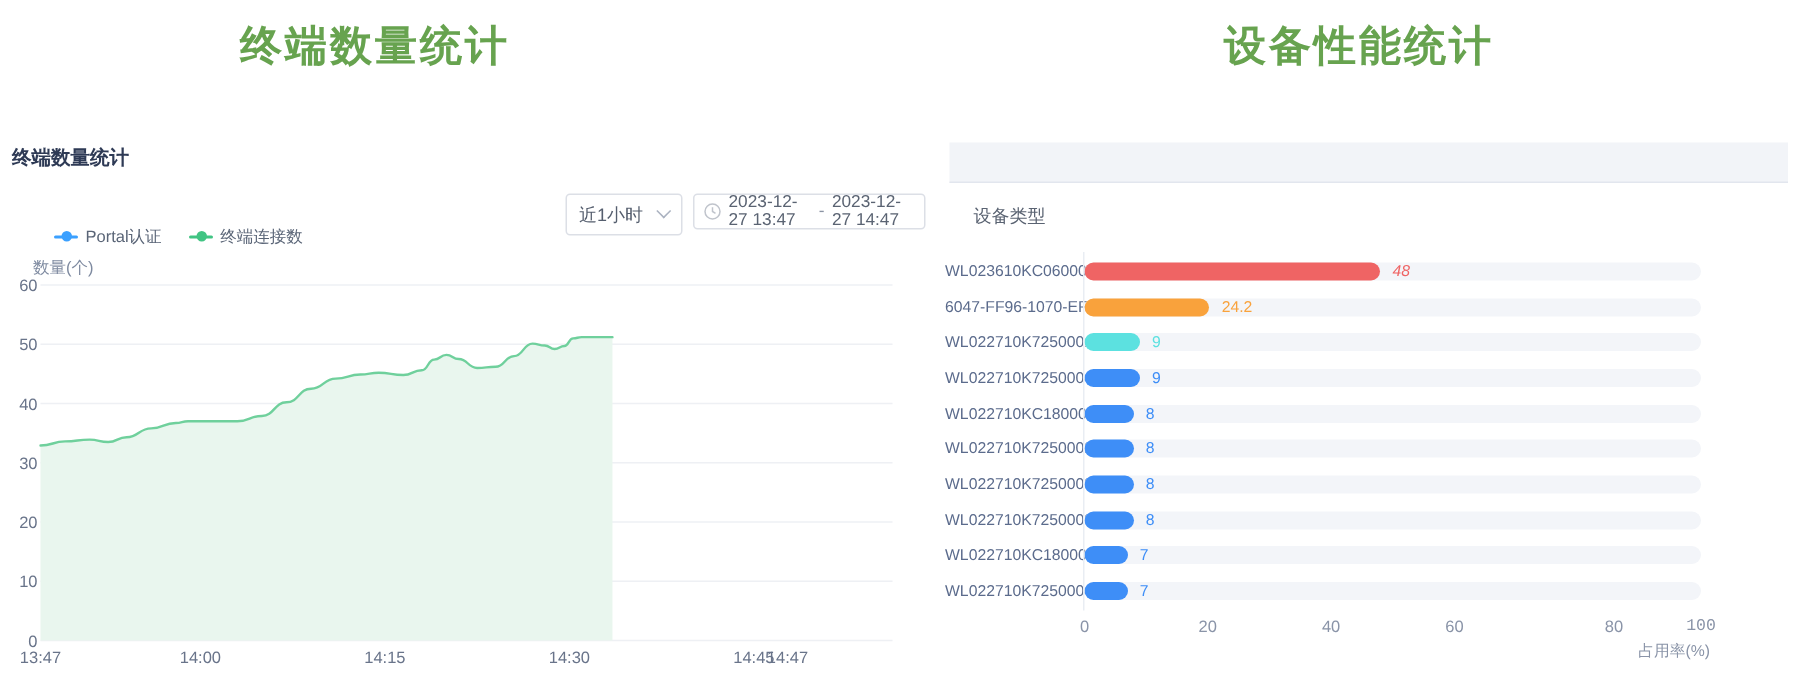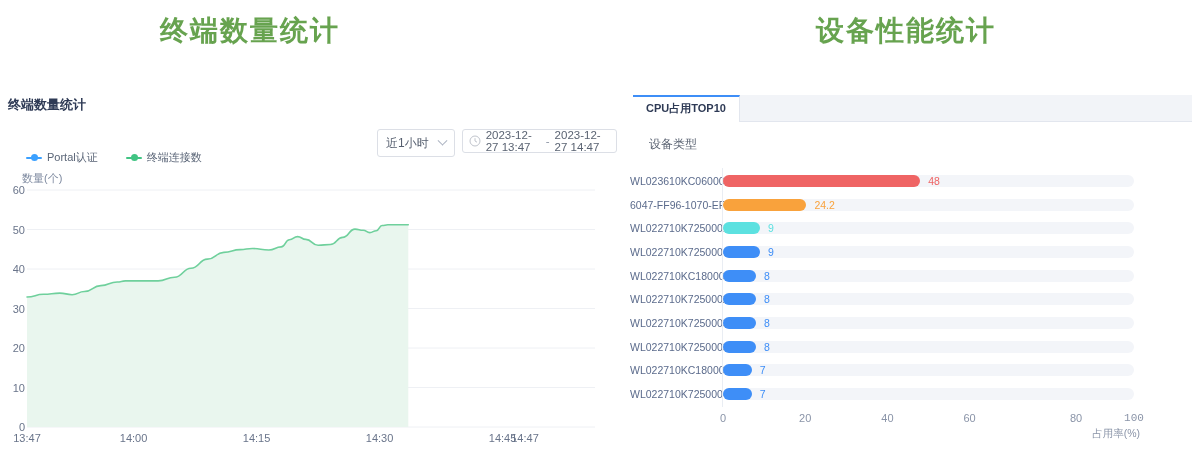--- a/index.html
+++ b/index.html
@@ -20,21 +20,21 @@
   .sel { height:28px; border:1px solid #dcdfe6; border-radius:3px; background:#fff;
          display:flex; align-items:center; padding:0 8px; font-size:12px; color:#555e6e; cursor:pointer; }
   .sel .txt { margin-right:10px; }
   .chev { width:7px; height:7px; border-right:1px solid #aab2c0; border-bottom:1px solid #aab2c0;
           transform:rotate(45deg) translate(-2px,-2px); display:inline-block; }
   .daterange { height:24px; width:155px; border:1px solid #dcdfe6; border-radius:3px; background:#fff;
                display:flex; align-items:center; padding:0 6px; font-size:11.5px; color:#5a6372; cursor:pointer; }
   .daterange .sep { margin:0 5px; color:#8a93a3; }
   .daterange svg { margin-right:5px; flex:none; }
 
-  .legend { position:absolute; left:26px; top:150px; display:flex; gap:28px; align-items:flex-start; }
+  .legend { position:absolute; left:36px; top:150px; display:flex; gap:18px; align-items:flex-start; }
   .legend-item { display:flex; align-items:center; gap:5px; font-size:11px; color:#5a6577; cursor:pointer; }
   .lg-marker { position:relative; width:16px; height:2px; border-radius:1px; }
   .lg-marker i { position:absolute; left:5px; top:-2.5px; width:7px; height:7px; border-radius:50%; display:block; }
 
   .y-name { position:absolute; left:22px; top:171px; font-size:11px; color:#7e8aa0; }
   #line-chart-svg { position:absolute; left:0; top:180px; }
   #line-chart-svg text { font-family:"Liberation Sans","DejaVu Sans",sans-serif; font-size:11px; fill:#69748a; }
 
   
   .tabs { position:absolute; left:633px; top:95px; width:559px; height:27px; display:flex;
@@ -123,31 +123,30 @@
       <text x="379.59999999999997" y="262" text-anchor="middle">14:30</text>
       <text x="502.59999999999997" y="262" text-anchor="middle">14:45</text>
       <text x="525" y="262" text-anchor="middle">14:47</text>
       <path d="M27 117.04499999999999 C35.2 117.04499999999999 35.2 114.28 43.4 114.28 C51.599999999999994 114.28 51.599999999999994 113.095 59.8 113.095 C65.94999999999999 113.095 65.94999999999999 114.67499999999998 72.1 114.67499999999998 C78.25 114.67499999999998 78.25 111.51500000000001 84.39999999999999 111.51500000000001 C92.6 111.51500000000001 92.6 105.59 100.8 105.59 C109 105.59 109 102.03499999999997 117.19999999999999 102.03499999999997 C121.29999999999998 102.03499999999997 121.29999999999998 100.85 125.39999999999999 100.85 C141.79999999999998 100.85 141.79999999999998 100.85 158.2 100.85 C166.39999999999998 100.85 166.39999999999998 97.29499999999999 174.6 97.29499999999999 C182.8 97.29499999999999 182.8 88.20999999999998 191 88.20999999999998 C199.2 88.20999999999998 199.2 79.125 207.39999999999998 79.125 C215.59999999999997 79.125 215.59999999999997 72.40999999999997 223.79999999999998 72.40999999999997 C232 72.40999999999997 232 69.64500000000001 240.2 69.64500000000001 C246.34999999999997 69.64500000000001 246.34999999999997 68.45999999999998 252.49999999999997 68.45999999999998 C260.7 68.45999999999998 260.7 70.03999999999999 268.9 70.03999999999999 C275.04999999999995 70.03999999999999 275.04999999999995 66.88 281.2 66.88 C285.29999999999995 66.88 285.29999999999995 59.77000000000001 289.4 59.77000000000001 C293.5 59.77000000000001 293.5 56.609999999999985 297.59999999999997 56.609999999999985 C301.69999999999993 56.609999999999985 301.69999999999993 59.375 305.79999999999995 59.375 C311.94999999999993 59.375 311.94999999999993 65.29999999999998 318.09999999999997 65.29999999999998 C324.25 65.29999999999998 324.25 64.50999999999999 330.4 64.50999999999999 C336.54999999999995 64.50999999999999 336.54999999999995 57.39999999999998 342.7 57.39999999999998 C348.85 57.39999999999998 348.85 49.10499999999999 355 49.10499999999999 C359.1 49.10499999999999 359.1 50.28999999999999 363.2 50.28999999999999 C366.47999999999996 50.28999999999999 366.47999999999996 52.65999999999997 369.75999999999993 52.65999999999997 C373.03999999999996 52.65999999999997 373.03999999999996 50.684999999999974 376.32 50.684999999999974 C379.18999999999994 50.684999999999974 379.18999999999994 45.54999999999998 382.05999999999995 45.54999999999998 C384.92999999999995 45.54999999999998 384.92999999999995 44.75999999999999 387.79999999999995 44.75999999999999 C398.04999999999995 44.75999999999999 398.04999999999995 44.75999999999999 408.29999999999995 44.75999999999999 L408.29999999999995 247 L27 247 Z" fill="#e9f6ee" stroke="none"></path>
       <path d="M27 117.04499999999999 C35.2 117.04499999999999 35.2 114.28 43.4 114.28 C51.599999999999994 114.28 51.599999999999994 113.095 59.8 113.095 C65.94999999999999 113.095 65.94999999999999 114.67499999999998 72.1 114.67499999999998 C78.25 114.67499999999998 78.25 111.51500000000001 84.39999999999999 111.51500000000001 C92.6 111.51500000000001 92.6 105.59 100.8 105.59 C109 105.59 109 102.03499999999997 117.19999999999999 102.03499999999997 C121.29999999999998 102.03499999999997 121.29999999999998 100.85 125.39999999999999 100.85 C141.79999999999998 100.85 141.79999999999998 100.85 158.2 100.85 C166.39999999999998 100.85 166.39999999999998 97.29499999999999 174.6 97.29499999999999 C182.8 97.29499999999999 182.8 88.20999999999998 191 88.20999999999998 C199.2 88.20999999999998 199.2 79.125 207.39999999999998 79.125 C215.59999999999997 79.125 215.59999999999997 72.40999999999997 223.79999999999998 72.40999999999997 C232 72.40999999999997 232 69.64500000000001 240.2 69.64500000000001 C246.34999999999997 69.64500000000001 246.34999999999997 68.45999999999998 252.49999999999997 68.45999999999998 C260.7 68.45999999999998 260.7 70.03999999999999 268.9 70.03999999999999 C275.04999999999995 70.03999999999999 275.04999999999995 66.88 281.2 66.88 C285.29999999999995 66.88 285.29999999999995 59.77000000000001 289.4 59.77000000000001 C293.5 59.77000000000001 293.5 56.609999999999985 297.59999999999997 56.609999999999985 C301.69999999999993 56.609999999999985 301.69999999999993 59.375 305.79999999999995 59.375 C311.94999999999993 59.375 311.94999999999993 65.29999999999998 318.09999999999997 65.29999999999998 C324.25 65.29999999999998 324.25 64.50999999999999 330.4 64.50999999999999 C336.54999999999995 64.50999999999999 336.54999999999995 57.39999999999998 342.7 57.39999999999998 C348.85 57.39999999999998 348.85 49.10499999999999 355 49.10499999999999 C359.1 49.10499999999999 359.1 50.28999999999999 363.2 50.28999999999999 C366.47999999999996 50.28999999999999 366.47999999999996 52.65999999999997 369.75999999999993 52.65999999999997 C373.03999999999996 52.65999999999997 373.03999999999996 50.684999999999974 376.32 50.684999999999974 C379.18999999999994 50.684999999999974 379.18999999999994 45.54999999999998 382.05999999999995 45.54999999999998 C384.92999999999995 45.54999999999998 384.92999999999995 44.75999999999999 387.79999999999995 44.75999999999999 C398.04999999999995 44.75999999999999 398.04999999999995 44.75999999999999 408.29999999999995 44.75999999999999" fill="none" stroke="#6fd09c" stroke-width="1.6" stroke-linejoin="round" stroke-linecap="round"></path>
     </svg>
 
   <div class="big-title right">设备性能统计</div>
 
   <div class="tabs" id="tabs">
-      <div class="tab active">CPU占用TOP10</div>
     </div>
 
   <div class="devtype-label">设备类型</div>
 
   <div id="bars">
       <div class="bar-row">
         <div class="bar-cat">WL023610KC06000043</div>
         <div class="bar-track" style="background: rgb(243, 245, 249);">
           <div class="bar-fill" style="width: 197.28px; background: rgb(239, 100, 100);"></div>
-          <span class="bar-val" style="left: 205.28px; color: rgb(239, 100, 100);">48</span>
+          <span class="bar-val" style="left: 205.28px; color: rgb(239, 100, 100); font-style: italic;">48</span>
         </div>
       </div>
       <div class="bar-row">
         <div class="bar-cat">6047-FF96-1070-EF0A</div>
         <div class="bar-track" style="background: rgb(243, 245, 249);">
           <div class="bar-fill" style="width: 83.433px; background: rgb(249, 162, 60);"></div>
           <span class="bar-val" style="left: 91.433px; color: rgb(249, 162, 60);">24.2</span>
         </div>
       </div>
       <div class="bar-row">

